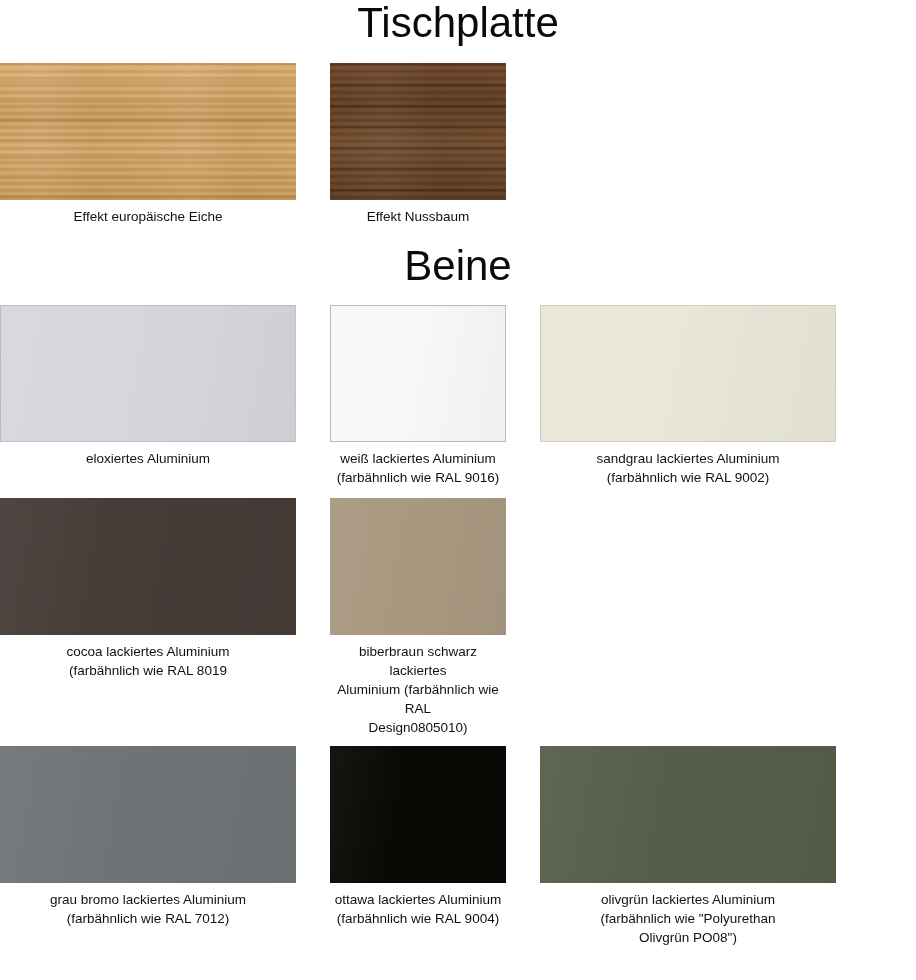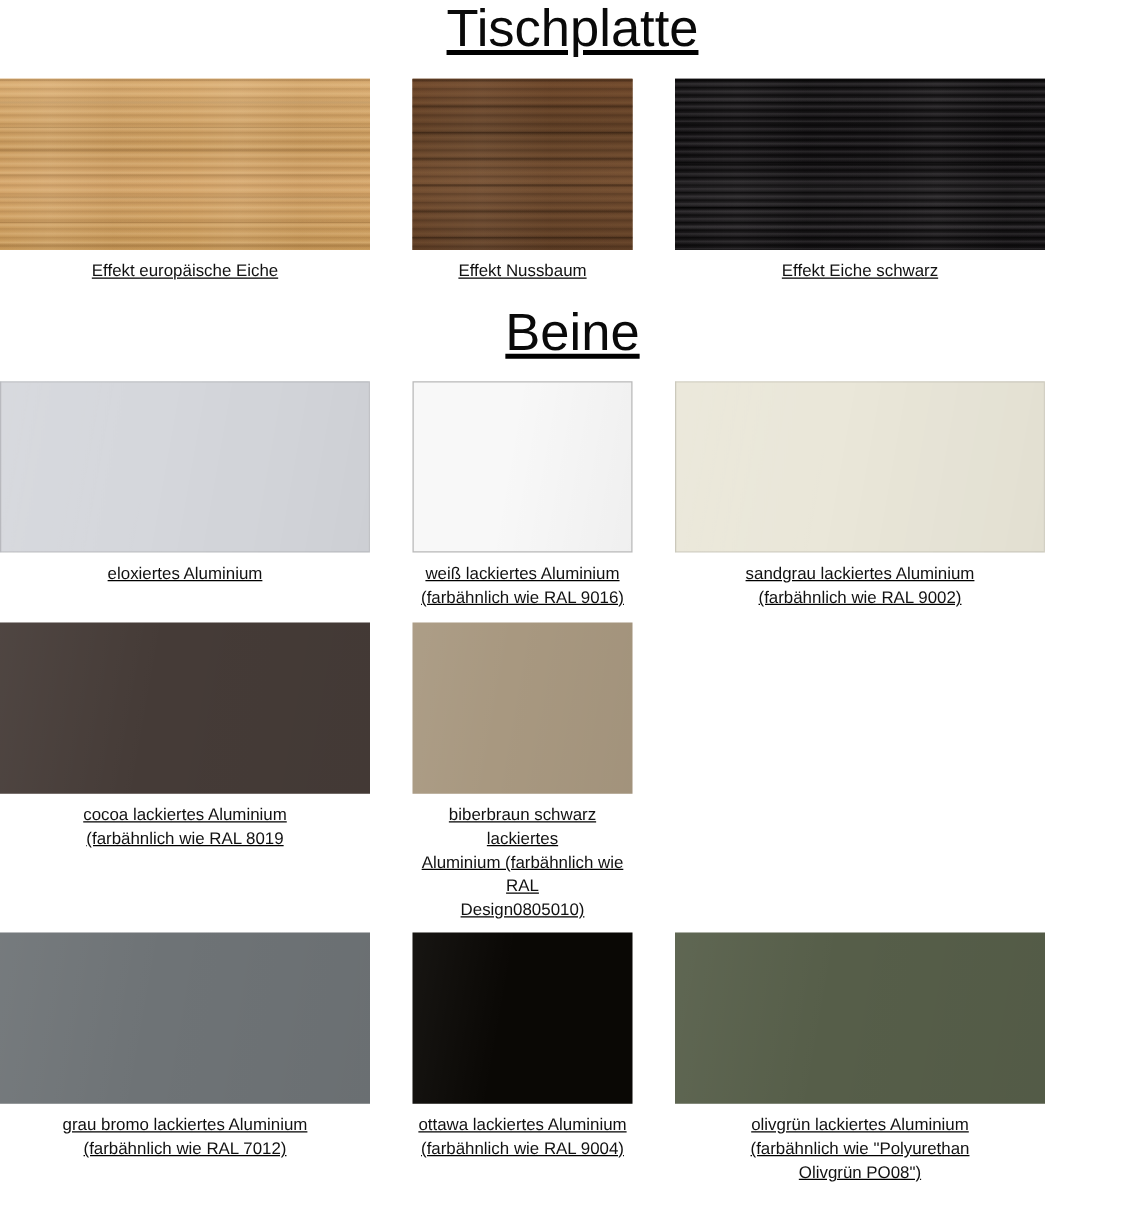--- a/index.html
+++ b/index.html
@@ -6,21 +6,21 @@
 
   body {
     width: 916px;
     height: 980px;
     background: #ffffff;
     font-family: "Liberation Sans", sans-serif;
     color: #000000;
     overflow: hidden;
   }
 
-  .sheet { width: 916px; position: relative; text-decoration: underline; }
+  .sheet { width: 916px; position: relative; }
 
   
   .section-heading {
     text-align: center;
     font-family: "Liberation Sans", sans-serif;
     font-weight: 400;
     font-size: 42px;
     line-height: 1;
     color: #0a0a0a;
     letter-spacing: 0px;
@@ -155,24 +155,20 @@
     <div class="swatch-cell">
       <div class="swatch wood-oak"></div>
       <div class="swatch-caption">Effekt europäische Eiche</div>
     </div>
 
     <div class="swatch-cell">
       <div class="swatch wood-walnut"></div>
       <div class="swatch-caption">Effekt Nussbaum</div>
     </div>
 
-    <div class="swatch-cell">
-      <div class="swatch wood-blackoak"></div>
-      <div class="swatch-caption">Effekt Eiche schwarz</div>
-    </div>
 
   </div>
 
   <h1 class="section-heading" id="heading-beine">Beine</h1>
 
   <div class="swatch-row row-gap-legs1">
 
     <div class="swatch-cell">
       <div class="swatch finish hairline" style="background-color:#d5d7dc"></div>
       <div class="swatch-caption">

